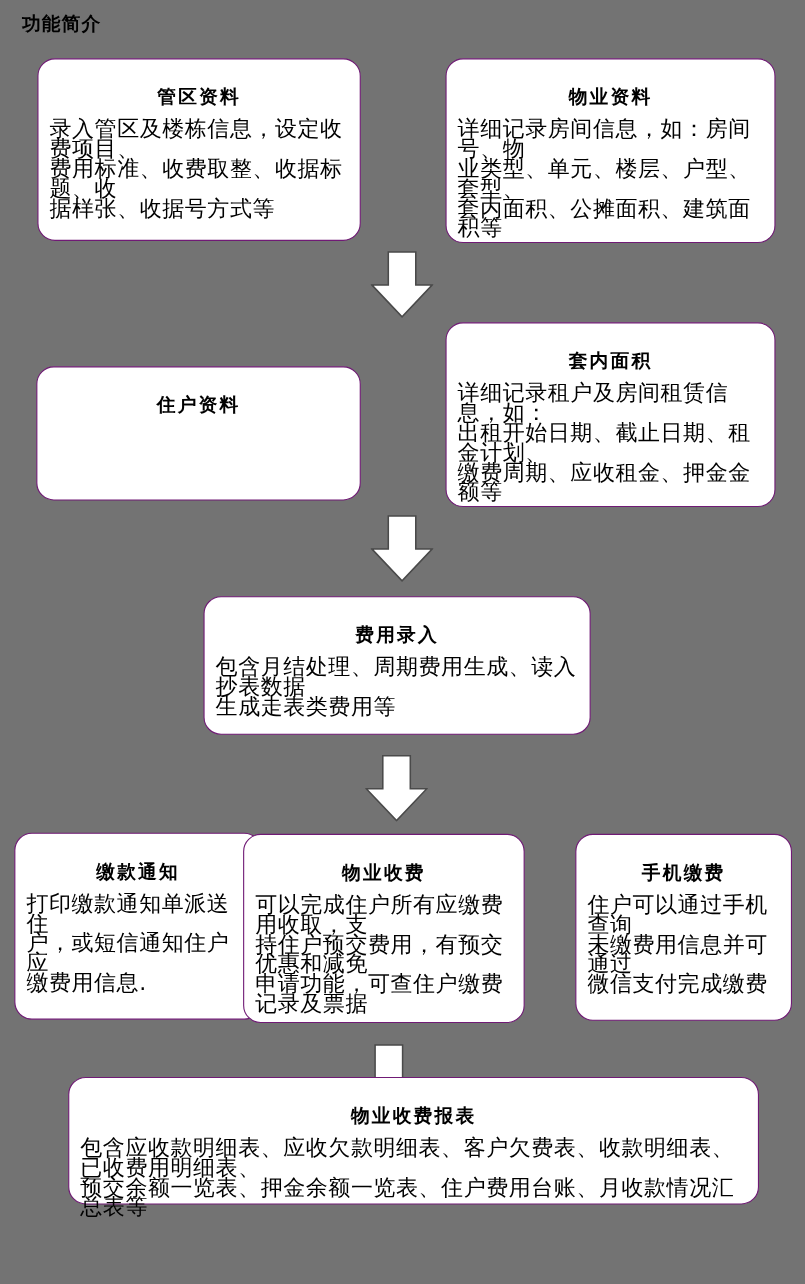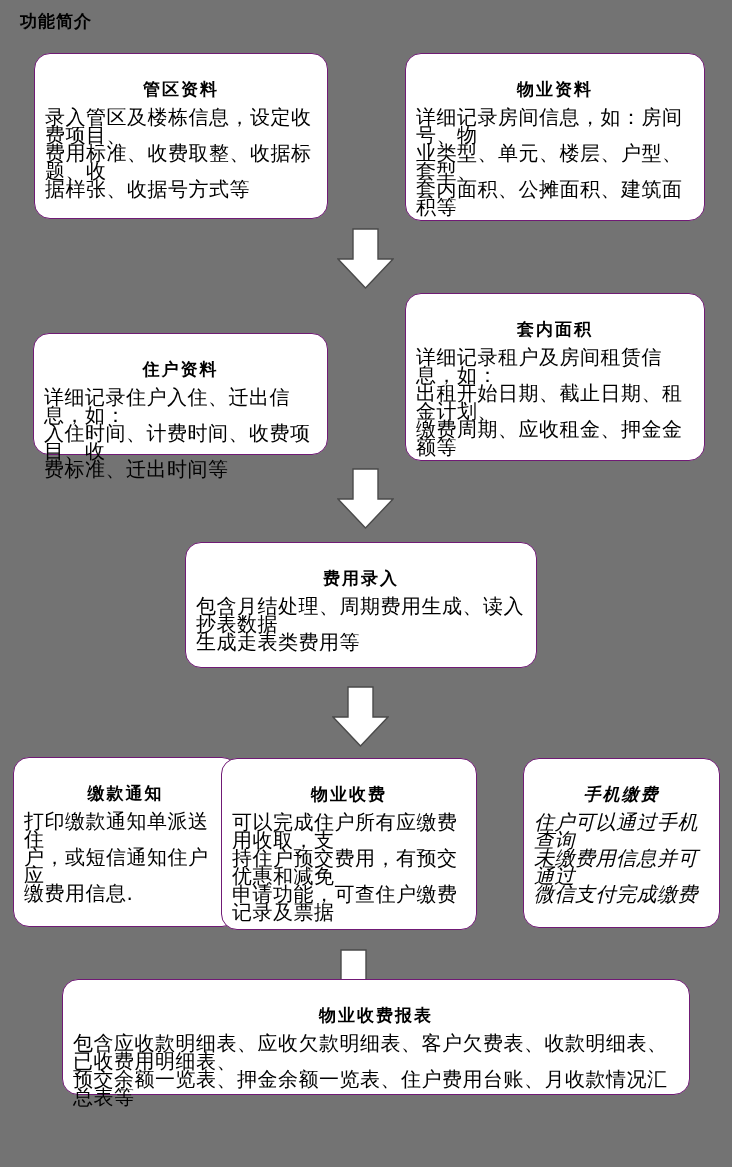--- a/index.html
+++ b/index.html
@@ -43,21 +43,21 @@
   .arrow{position:absolute;width:57px;height:61px;}
   .arrow svg{display:block;width:100%;height:100%;}
   
   .b1{left:34px;  top:53px;   width:294px; height:166px;}
   .b2{left:405px; top:53px;   width:300px; height:168px;}
   .b3{left:33px;  top:293px;  width:295px; height:122px;margin-top:40px;}
   .b4{left:405px; top:293px;  width:300px; height:168px;}
   .b5{left:185px; top:542px;  width:352px; height:126px;}
   .b6{left:13px;  top:757px;  width:225px; height:170px;}
   .b7{left:221px; top:758px;  width:256px; height:172px;}
-  .b8{left:523px; top:758px;  width:197px; height:170px;font-style:italic;}
+  .b8{left:523px; top:758px;  width:197px; height:170px;}
   .b9{left:42px;  top:979px; width:628px; height:116px;margin-left:20px;}
   .a1{left:337px; top:228px;}
   .a2{left:337px; top:468px;}
   .a3{left:332px; top:686px;}
   .a4{left:325px; top:949px;}
 </style>
 </head>
 <body>
 
 <div id="canvas">
@@ -78,23 +78,20 @@
   </div>
 
   <div class="arrow a1">
     <svg viewBox="0 0 57 61">
         <polygon points="16,1 41,1 41,31 56,31 28.5,60 1,31 16,31" fill="#ffffff" stroke="#4a4a4a" stroke-width="1.4" stroke-linejoin="miter"></polygon>
       </svg>
   </div>
 
   <div class="node b3">
     <span class="node-title">住户资料</span>
-    <span class="node-body">详细记录住户入住、迁出信息，如：
-入住时间、计费时间、收费项目、收
-费标准、迁出时间等</span>
   </div>
   <div class="node b4">
     <span class="node-title">套内面积</span>
     <span class="node-body">详细记录租户及房间租赁信息，如：
 出租开始日期、截止日期、租金计划、
 缴费周期、应收租金、押金金额等</span>
   </div>
 
   <div class="arrow a2">
     <svg viewBox="0 0 57 61">

